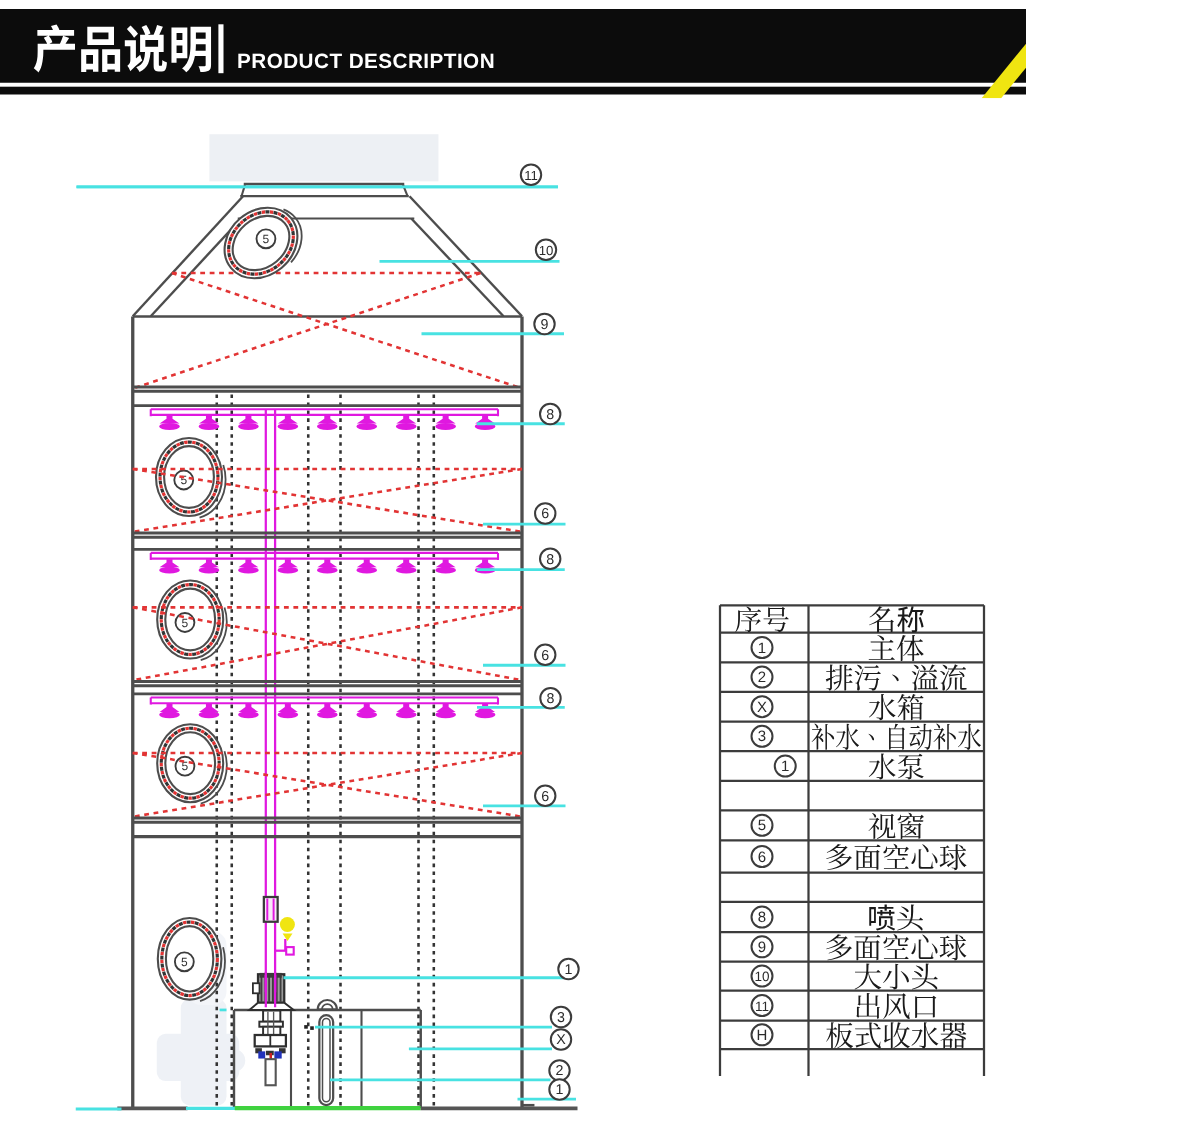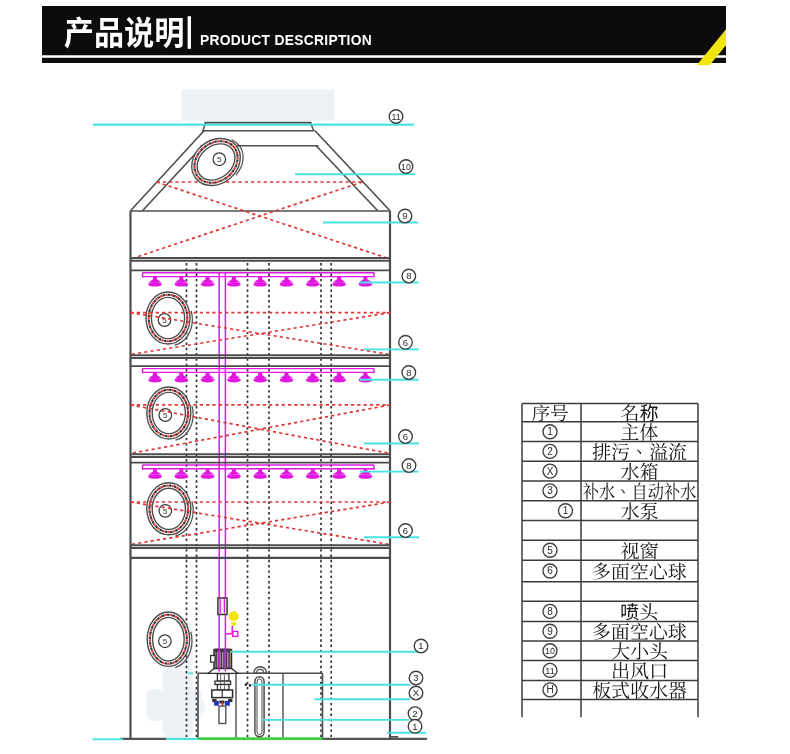--- a/index.html
+++ b/index.html
@@ -1,14 +1,14 @@
 <!DOCTYPE html>
 <html><head><meta charset="utf-8"><style>
 html,body{margin:0;padding:0;background:#ffffff;}
-#page{position:relative;width:684px;height:754px;overflow:hidden;font-family:"Liberation Sans",sans-serif;margin-left:42px;}
+#page{position:relative;width:684px;height:754px;overflow:hidden;font-family:"Liberation Sans",sans-serif;}
 </style></head><body>
 <div id="page">
 <svg width="790" height="754" viewBox="0 0 790 754">
 <polygon points="0,6 757,6 762,0 790,0 790,55.2 0,55.2" fill="#0c0c0c"></polygon>
 <rect x="0" y="57.8" width="790" height="5.2" fill="#0c0c0c" stroke="none" stroke-width="1"></rect>
 <clipPath id="hdr">
         <path d="M0,6 H757 L762,0 H790 V65.5 H0 Z"></path>
       </clipPath>
 <g clip-path="url(#hdr)">
 <polygon points="654.4158,65.5 707.7328,0 720.7328,0 667.4158,65.5" fill="#f0e511"></polygon>

